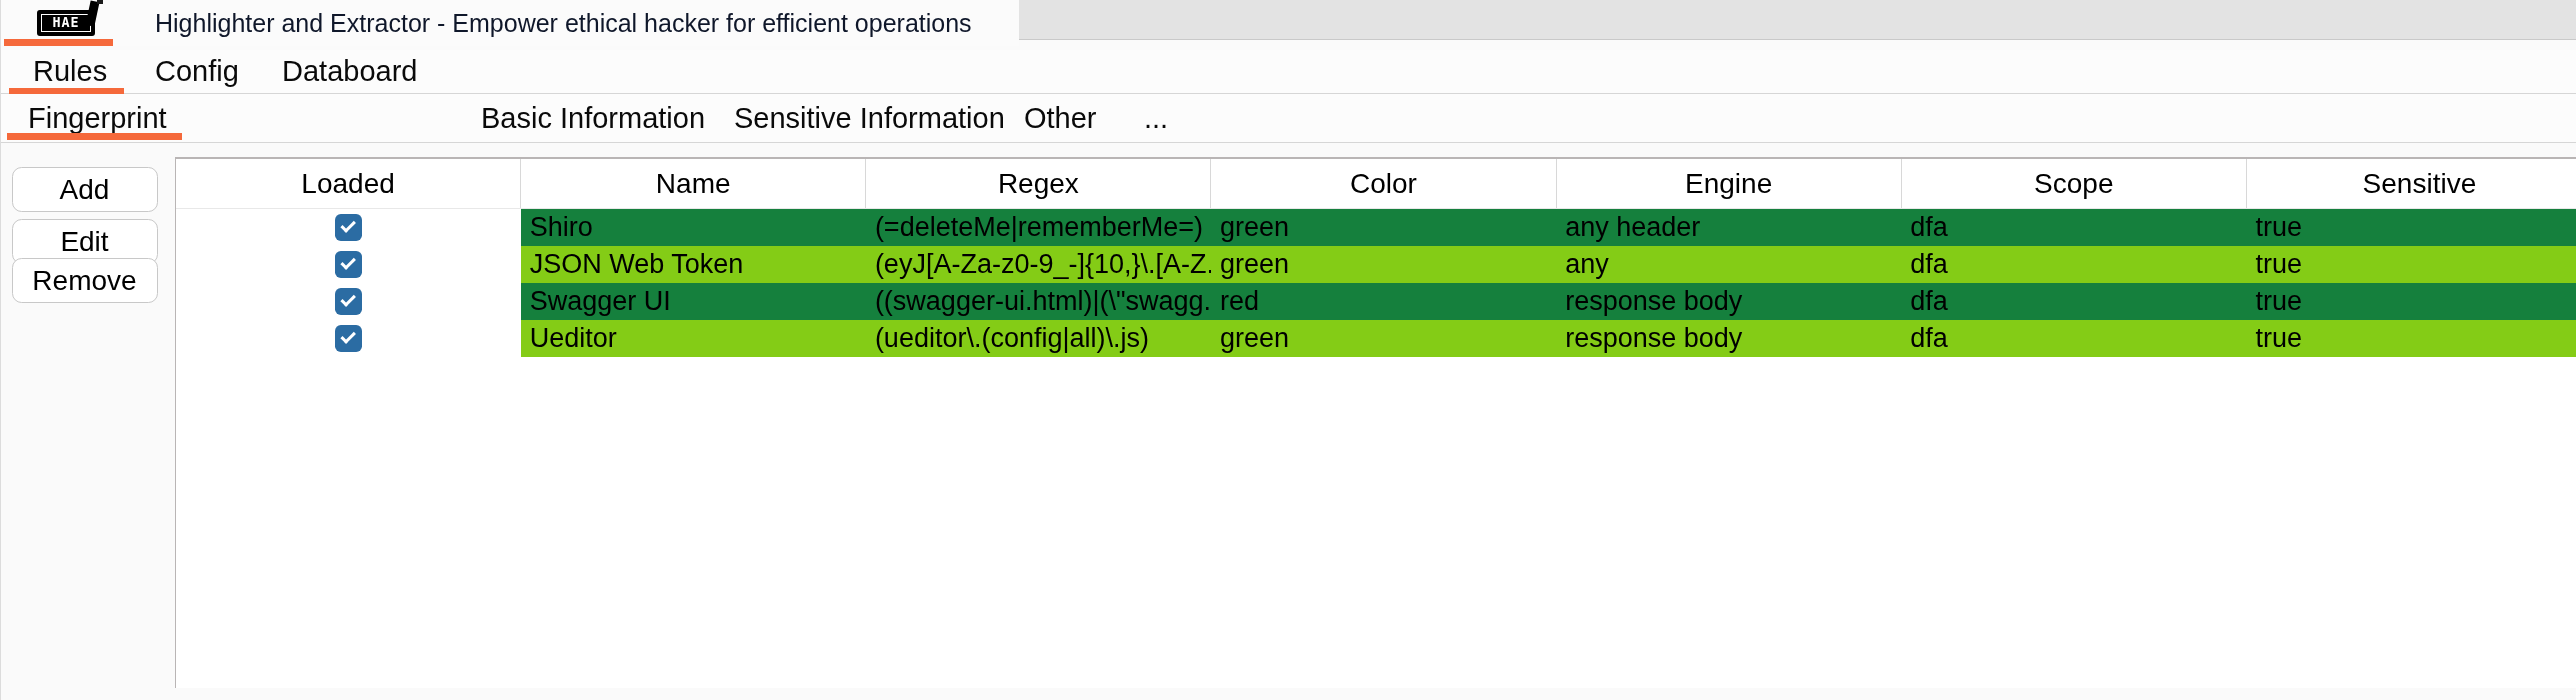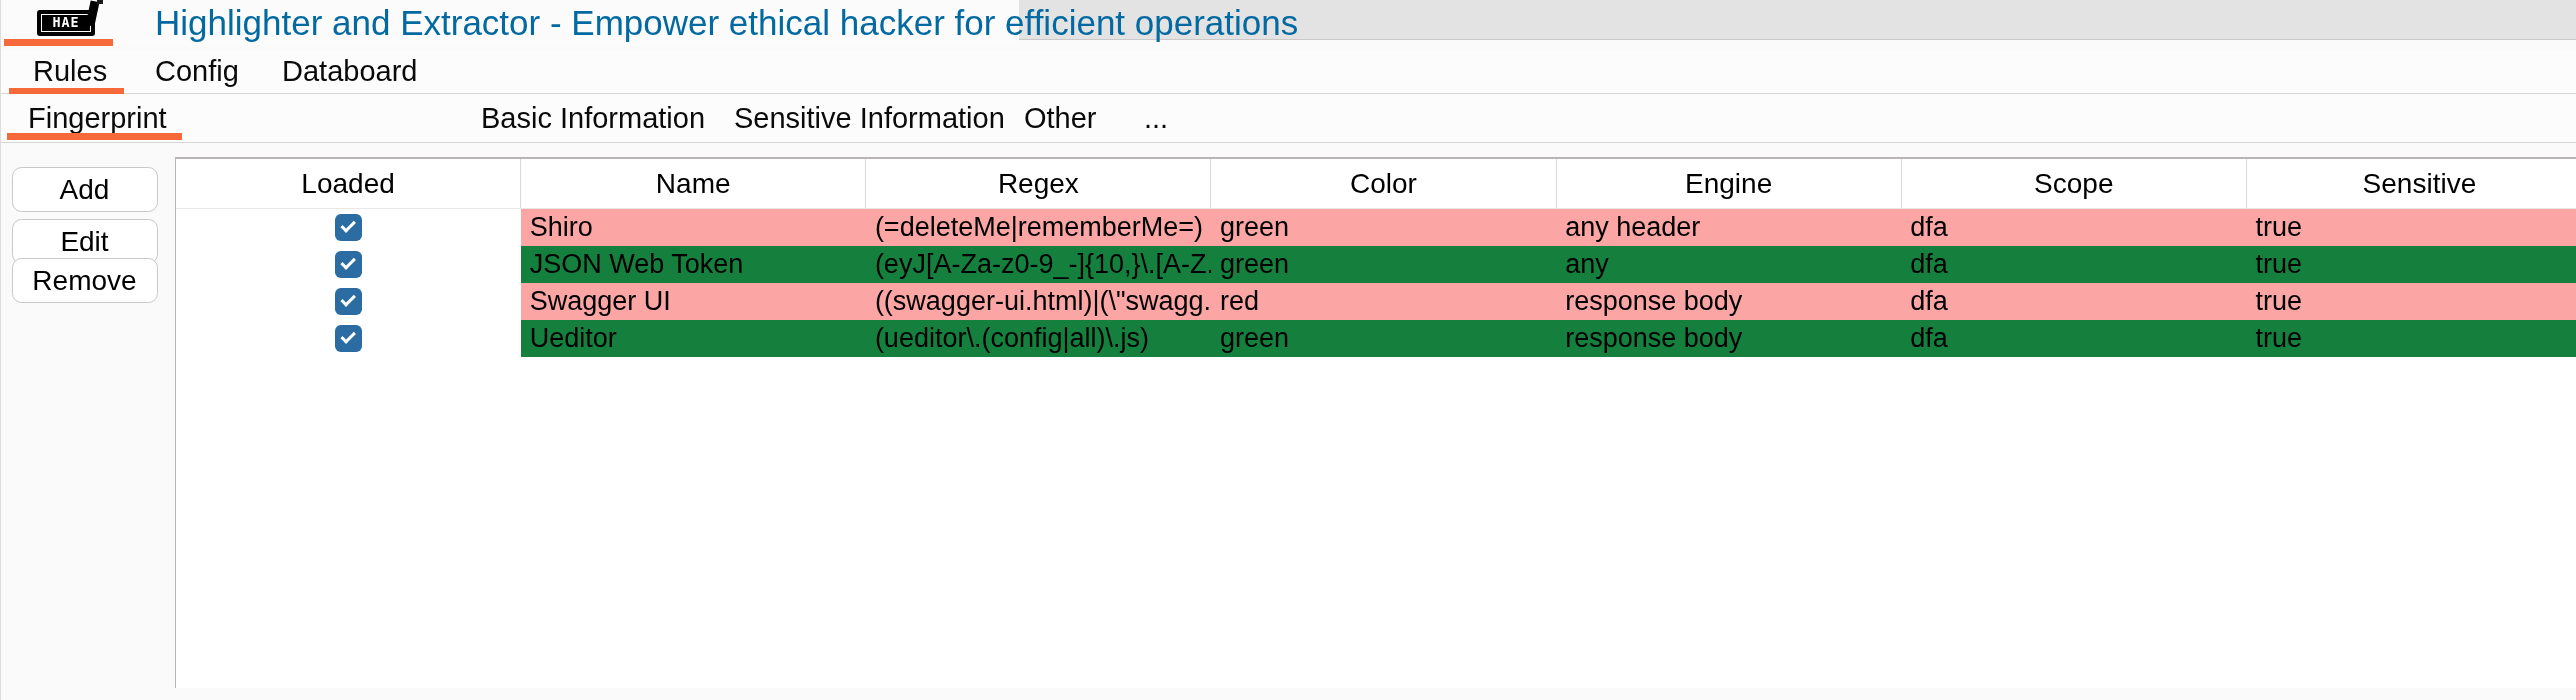--- a/index.html
+++ b/index.html
@@ -21,21 +21,21 @@
   .logo { position:absolute; left:36px; top:9.6px; width:58px; height:26px;
     background:#000; border-radius:2.9px; display:flex; align-items:center; justify-content:center; }
   .logo-inner { width:50px; height:18px; border:1.9px solid #fff; display:flex;
     align-items:center; justify-content:center;
     color:#fff; font-family:"DejaVu Sans Mono", monospace; font-weight:bold;
     font-size:13.4px; letter-spacing:1px; line-height:1; }
   .logo-pen { position:absolute; right:-1.9px; top:-8.6px; width:8.6px; height:25px;
     background:#000; transform:rotate(12deg); }
   .logo-px1 { position:absolute; right:-7.7px; top:-11.5px; width:5.8px; height:5.8px; background:#1a1a1a; }
   .title-text { position:absolute; left:154px; top:0; height:46px; line-height:46px;
-    font-size:35px; color:#0369a1; white-space:nowrap; }
+    font-size:25px; color:#0f172a; white-space:nowrap; }
 
   
   .tabrow { position:absolute; left:0; width:2576px; background:#fcfcfc;
     border-bottom:1.9px solid #d6d6d6;text-decoration:underline; }
   .tabrow-primary { top:50px; height:44px; }
   .tabrow-secondary { top:94px; height:49px; }
   .tab { position:absolute; top:0; height:100%; display:flex; align-items:center;
     font-size:29px; color:#0a0a0a; white-space:nowrap; cursor:default; }
 
   
@@ -51,22 +51,22 @@
   .table { position:absolute; left:174px; top:14px; width:2419px; height:531px;
     background:#fff; border-top:2.9px solid #b9b5b5; border-left:1.9px solid #b9b5b5;
     border-right:2.9px solid #b9b5b5; }
   .thead { display:grid; grid-template-columns:repeat(7,1fr); height:50px;
     border-bottom:1.9px solid #e8e8e8; background:#fff; }
   .th { display:flex; align-items:center; justify-content:center;
     font-size:28px; border-right:1px solid #d8d8d8; }
   .th:last-child { border-right:none; }
   .trow { display:grid; grid-template-columns:repeat(7,1fr); height:37px; background:#fff; }
   .cell { display:flex; align-items:center; padding-left:8.6px; font-size:27px;
-    white-space:nowrap; overflow:hidden; background:#fca5a5; }
-  .trow.striped .cell { background:#15803d; }
+    white-space:nowrap; overflow:hidden; background:#15803d; }
+  .trow.striped .cell { background:#84cc16; }
   .cell.loaded, .trow.striped .cell.loaded { background:#fff; justify-content:center; padding-left:0; }
   .checkbox { width:27px; height:27px; background:#2b6ca3; border-radius:5.8px;
     position:relative; display:inline-block; }
   .check { position:absolute; left:5.8px; top:6.7px; width:14.4px; height:7.7px;
     border-left:3.8px solid #fff; border-bottom:3.8px solid #fff;
     transform:rotate(-45deg); }
 </style>
 </head>
 <body>
 

